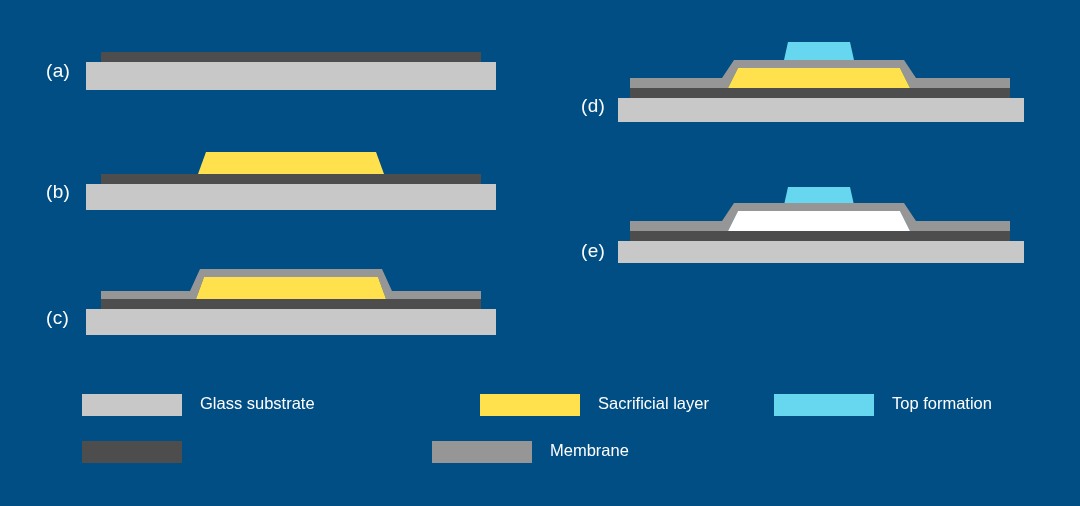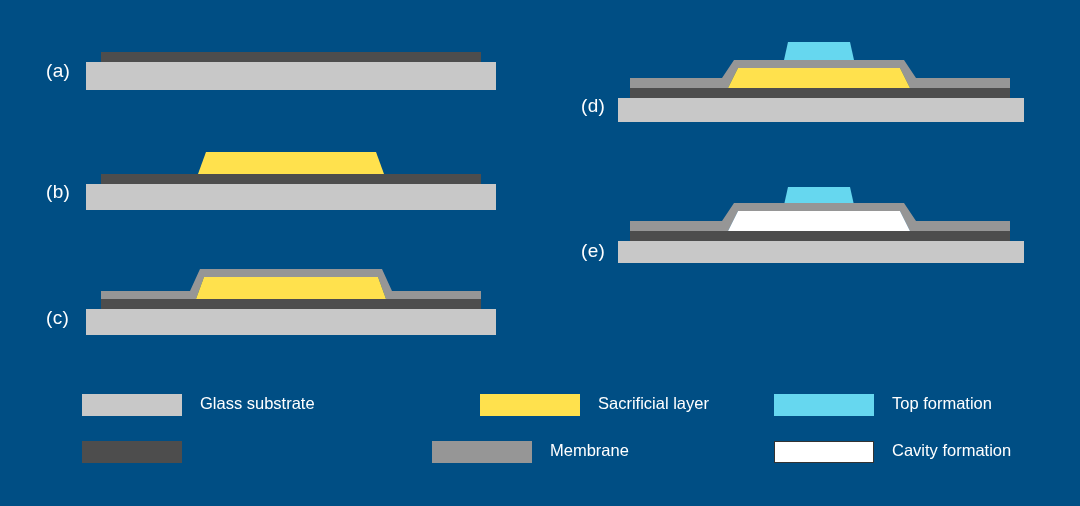--- a/index.html
+++ b/index.html
@@ -121,18 +121,14 @@
   <div class="legend-row" style="left:432px; top:441px;">
     <span class="legend-swatch" style="background-color: rgb(150, 150, 150);"></span>
     <span class="legend-label">Membrane</span>
   </div>
 
   <div class="legend-row" style="left:774px; top:394px;">
     <span class="legend-swatch" style="background-color: rgb(102, 215, 239);"></span>
     <span class="legend-label">Top formation</span>
   </div>
 
-  <div class="legend-row" style="left:774px; top:441px;">
-    <span class="legend-swatch" style="border: 1.5px solid rgb(51, 51, 51); box-sizing: border-box; background-color: rgb(255, 255, 255);"></span>
-    <span class="legend-label">Cavity formation</span>
-  </div>
 
 </div>
 
 </body></html>

